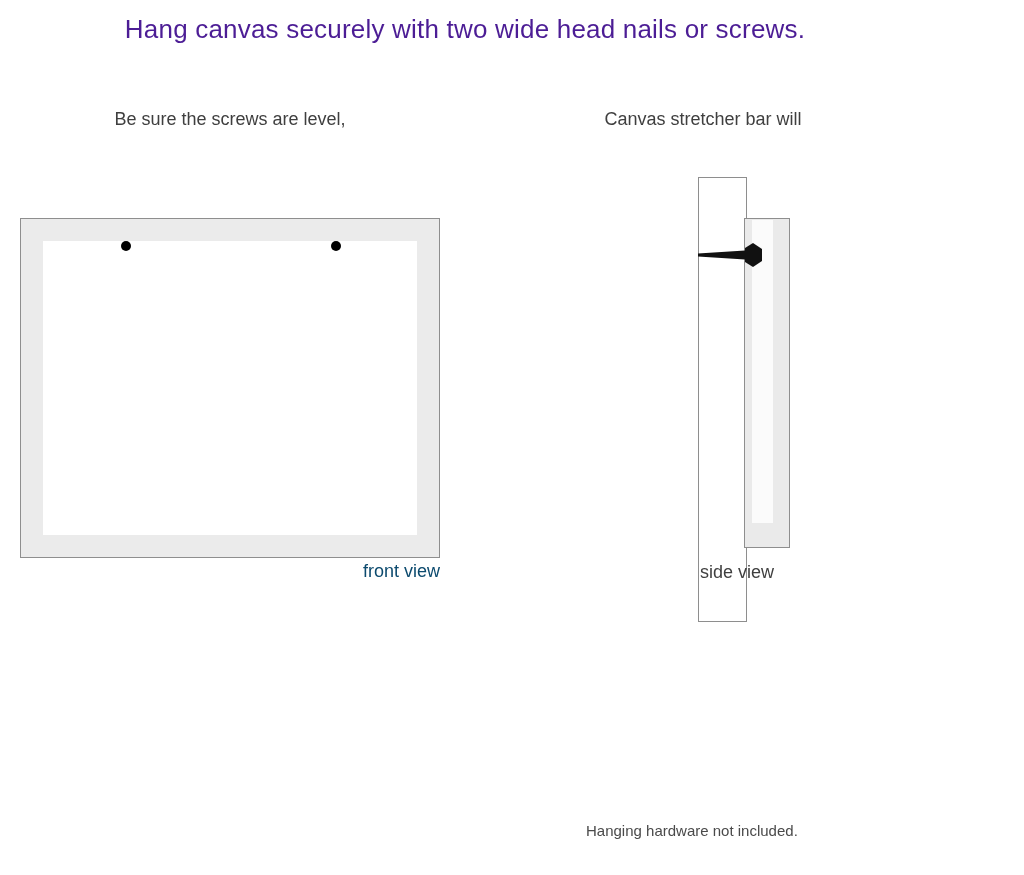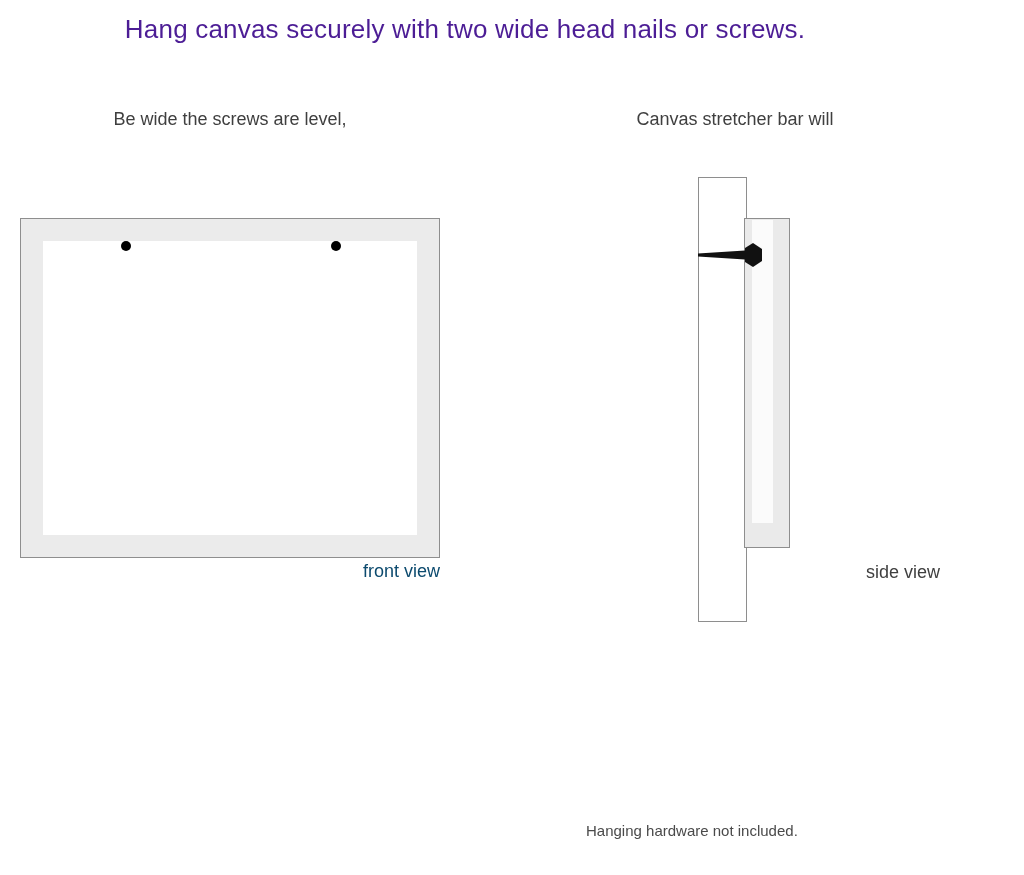--- a/index.html
+++ b/index.html
@@ -37,21 +37,21 @@
     font-size: 18px;
     line-height: 25px;
     color: #3f3f3f;
   }
   .caption-left {
     left: 20px;
     top: 107px;
     width: 420px;
   }
   .caption-right {
-    left: 612px;
+    left: 580px;
     top: 107px;
     width: 246px;
   }
   .caption div { white-space: nowrap; }
 
   
   .front-view {
     position: absolute;
     left: 20px;
     top: 218px;
@@ -135,21 +135,21 @@
     width: 200px;
     height: 470px;
     pointer-events: none;
   }
 
   .side-label {
     position: absolute;
     left: 700px;
     top: 562px;
     width: 240px;
-    text-align: right;
+    text-align: left;
     font-size: 18px;
     color: #3f3f3f;
   }
 
   
   .footer {
     position: absolute;
     right: 18px;
     top: 820px;
     width: 420px;
@@ -158,21 +158,21 @@
     color: #4a4a4a;
   }
   .footer div { white-space: nowrap; }
 </style>
 </head>
 <body>
 
 <div class="title">Hang canvas securely with two wide head nails or screws.</div>
 
 <div class="caption caption-left">
-  <div>Be wide the screws are level,</div>
+  <div>Be sure the screws are level,</div>
 </div>
 
 <div class="caption caption-right">
   <div>Canvas stretcher bar will</div>
 </div>
 
 <div class="front-view">
   <div class="front-inner"></div>
   <div class="screw-dot screw-dot-1"></div>
   <div class="screw-dot screw-dot-2"></div>

